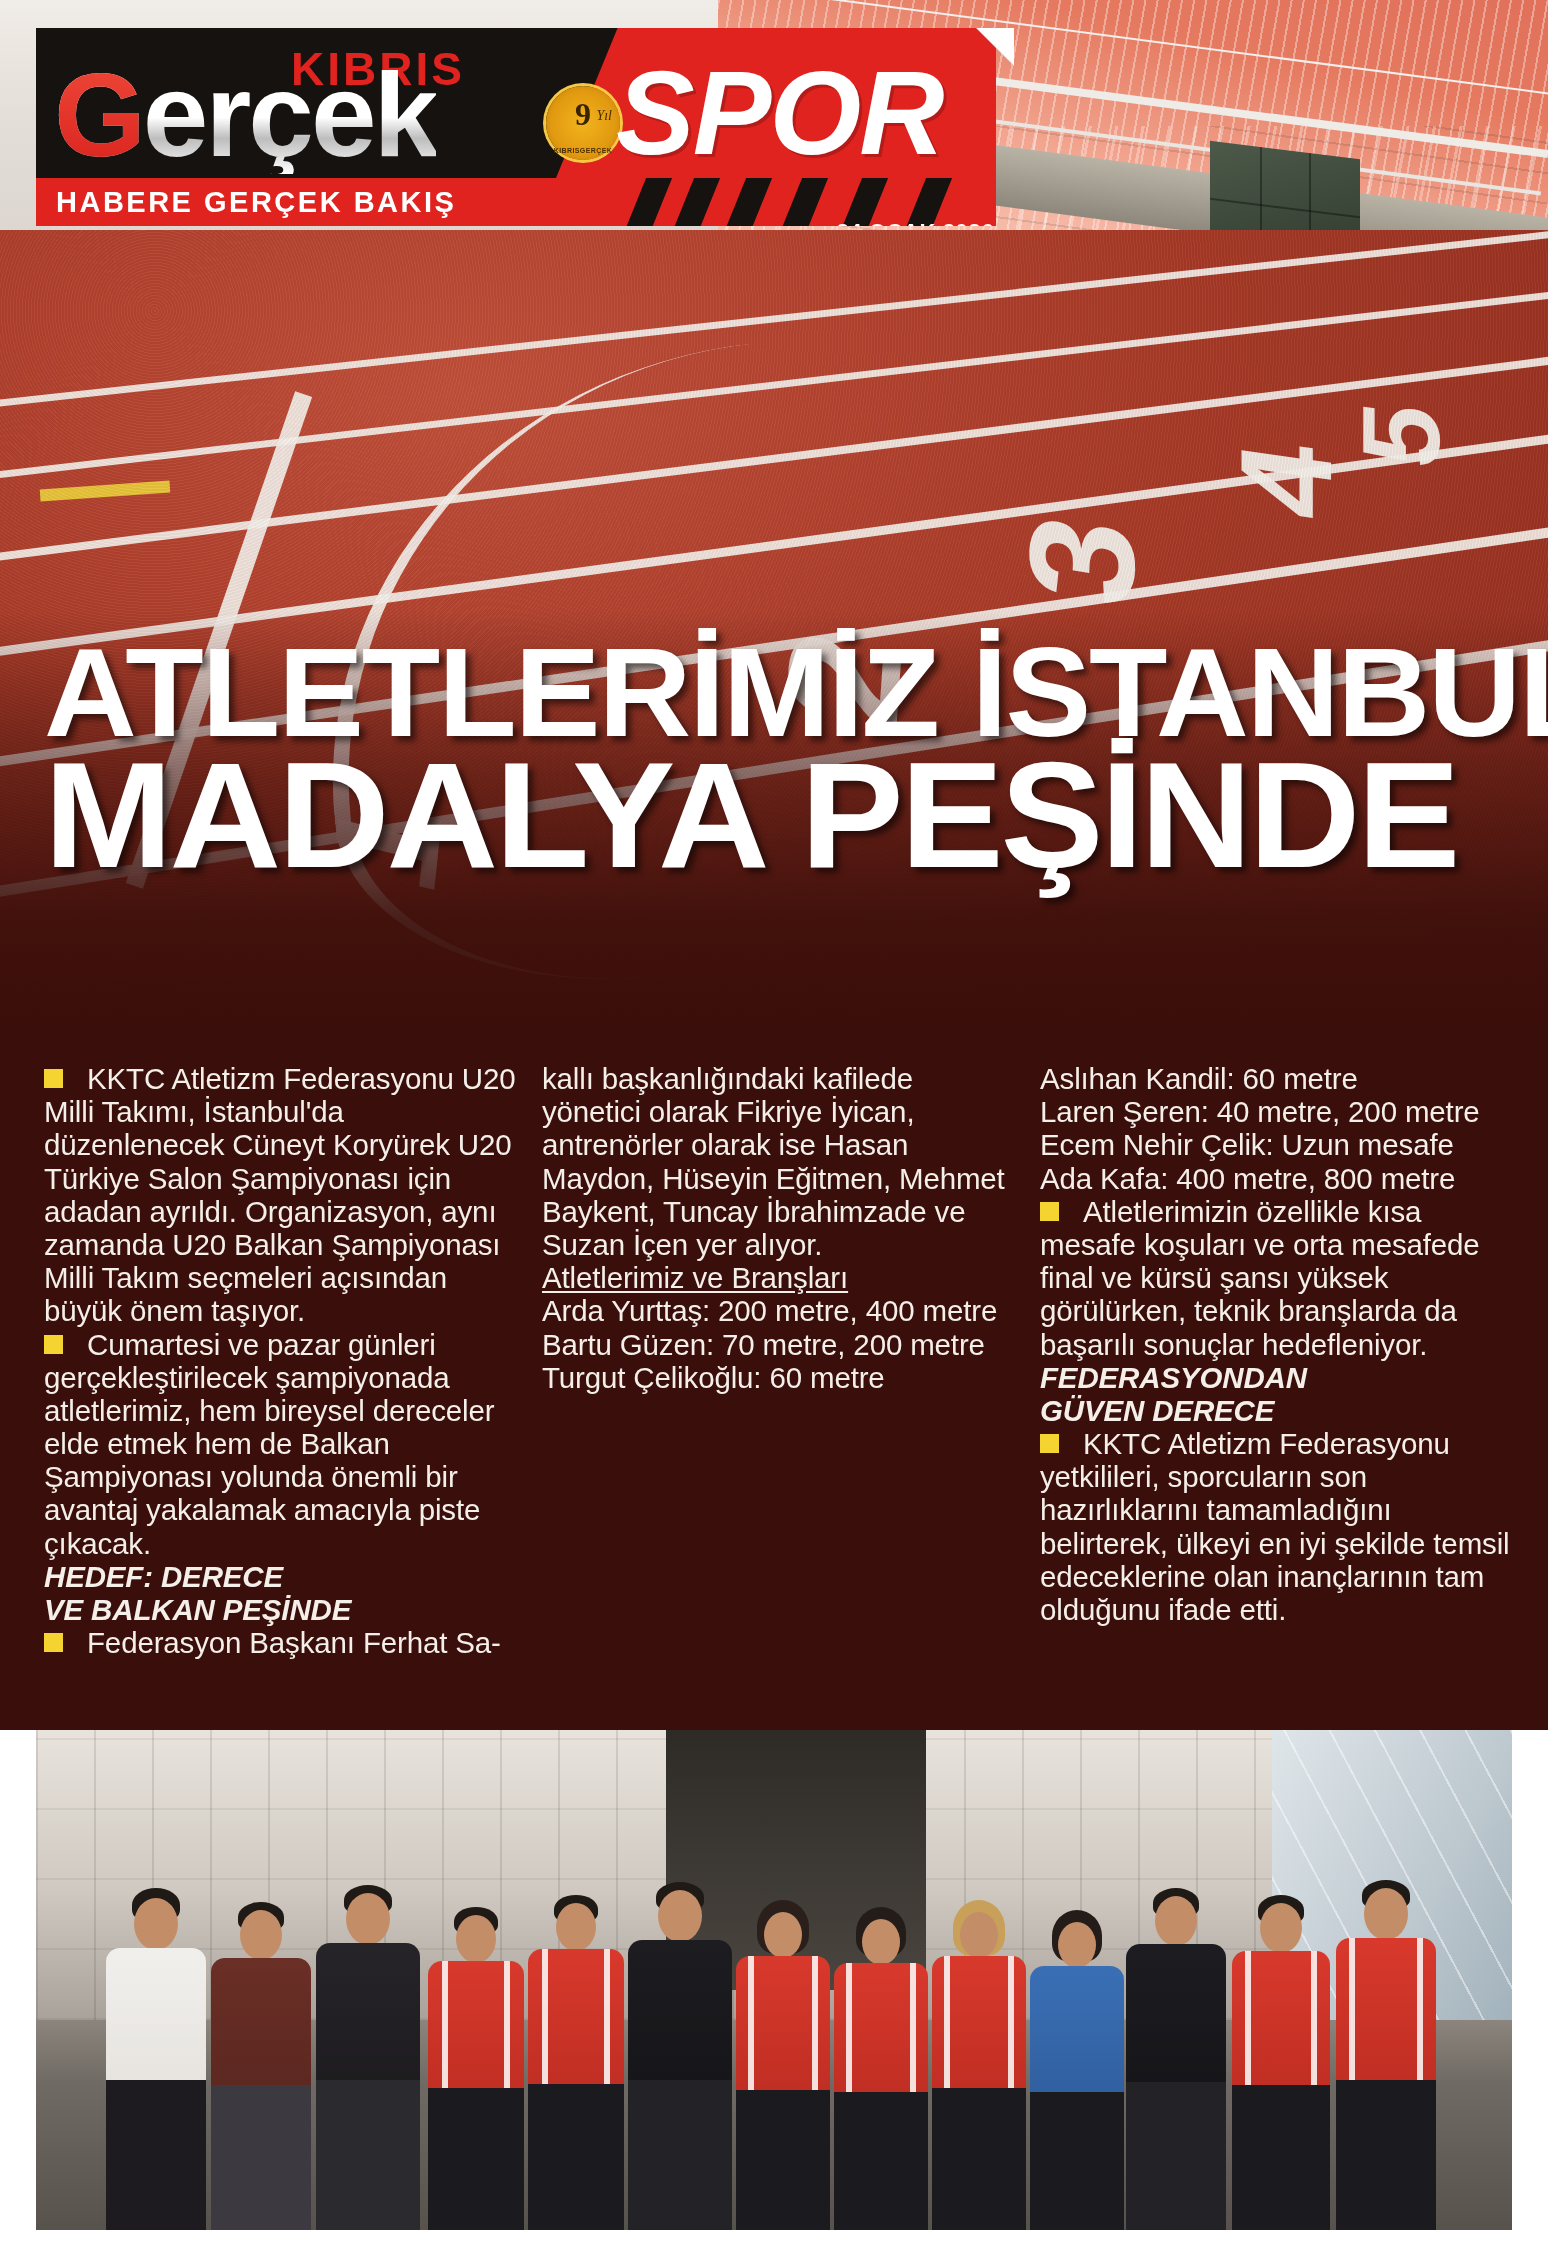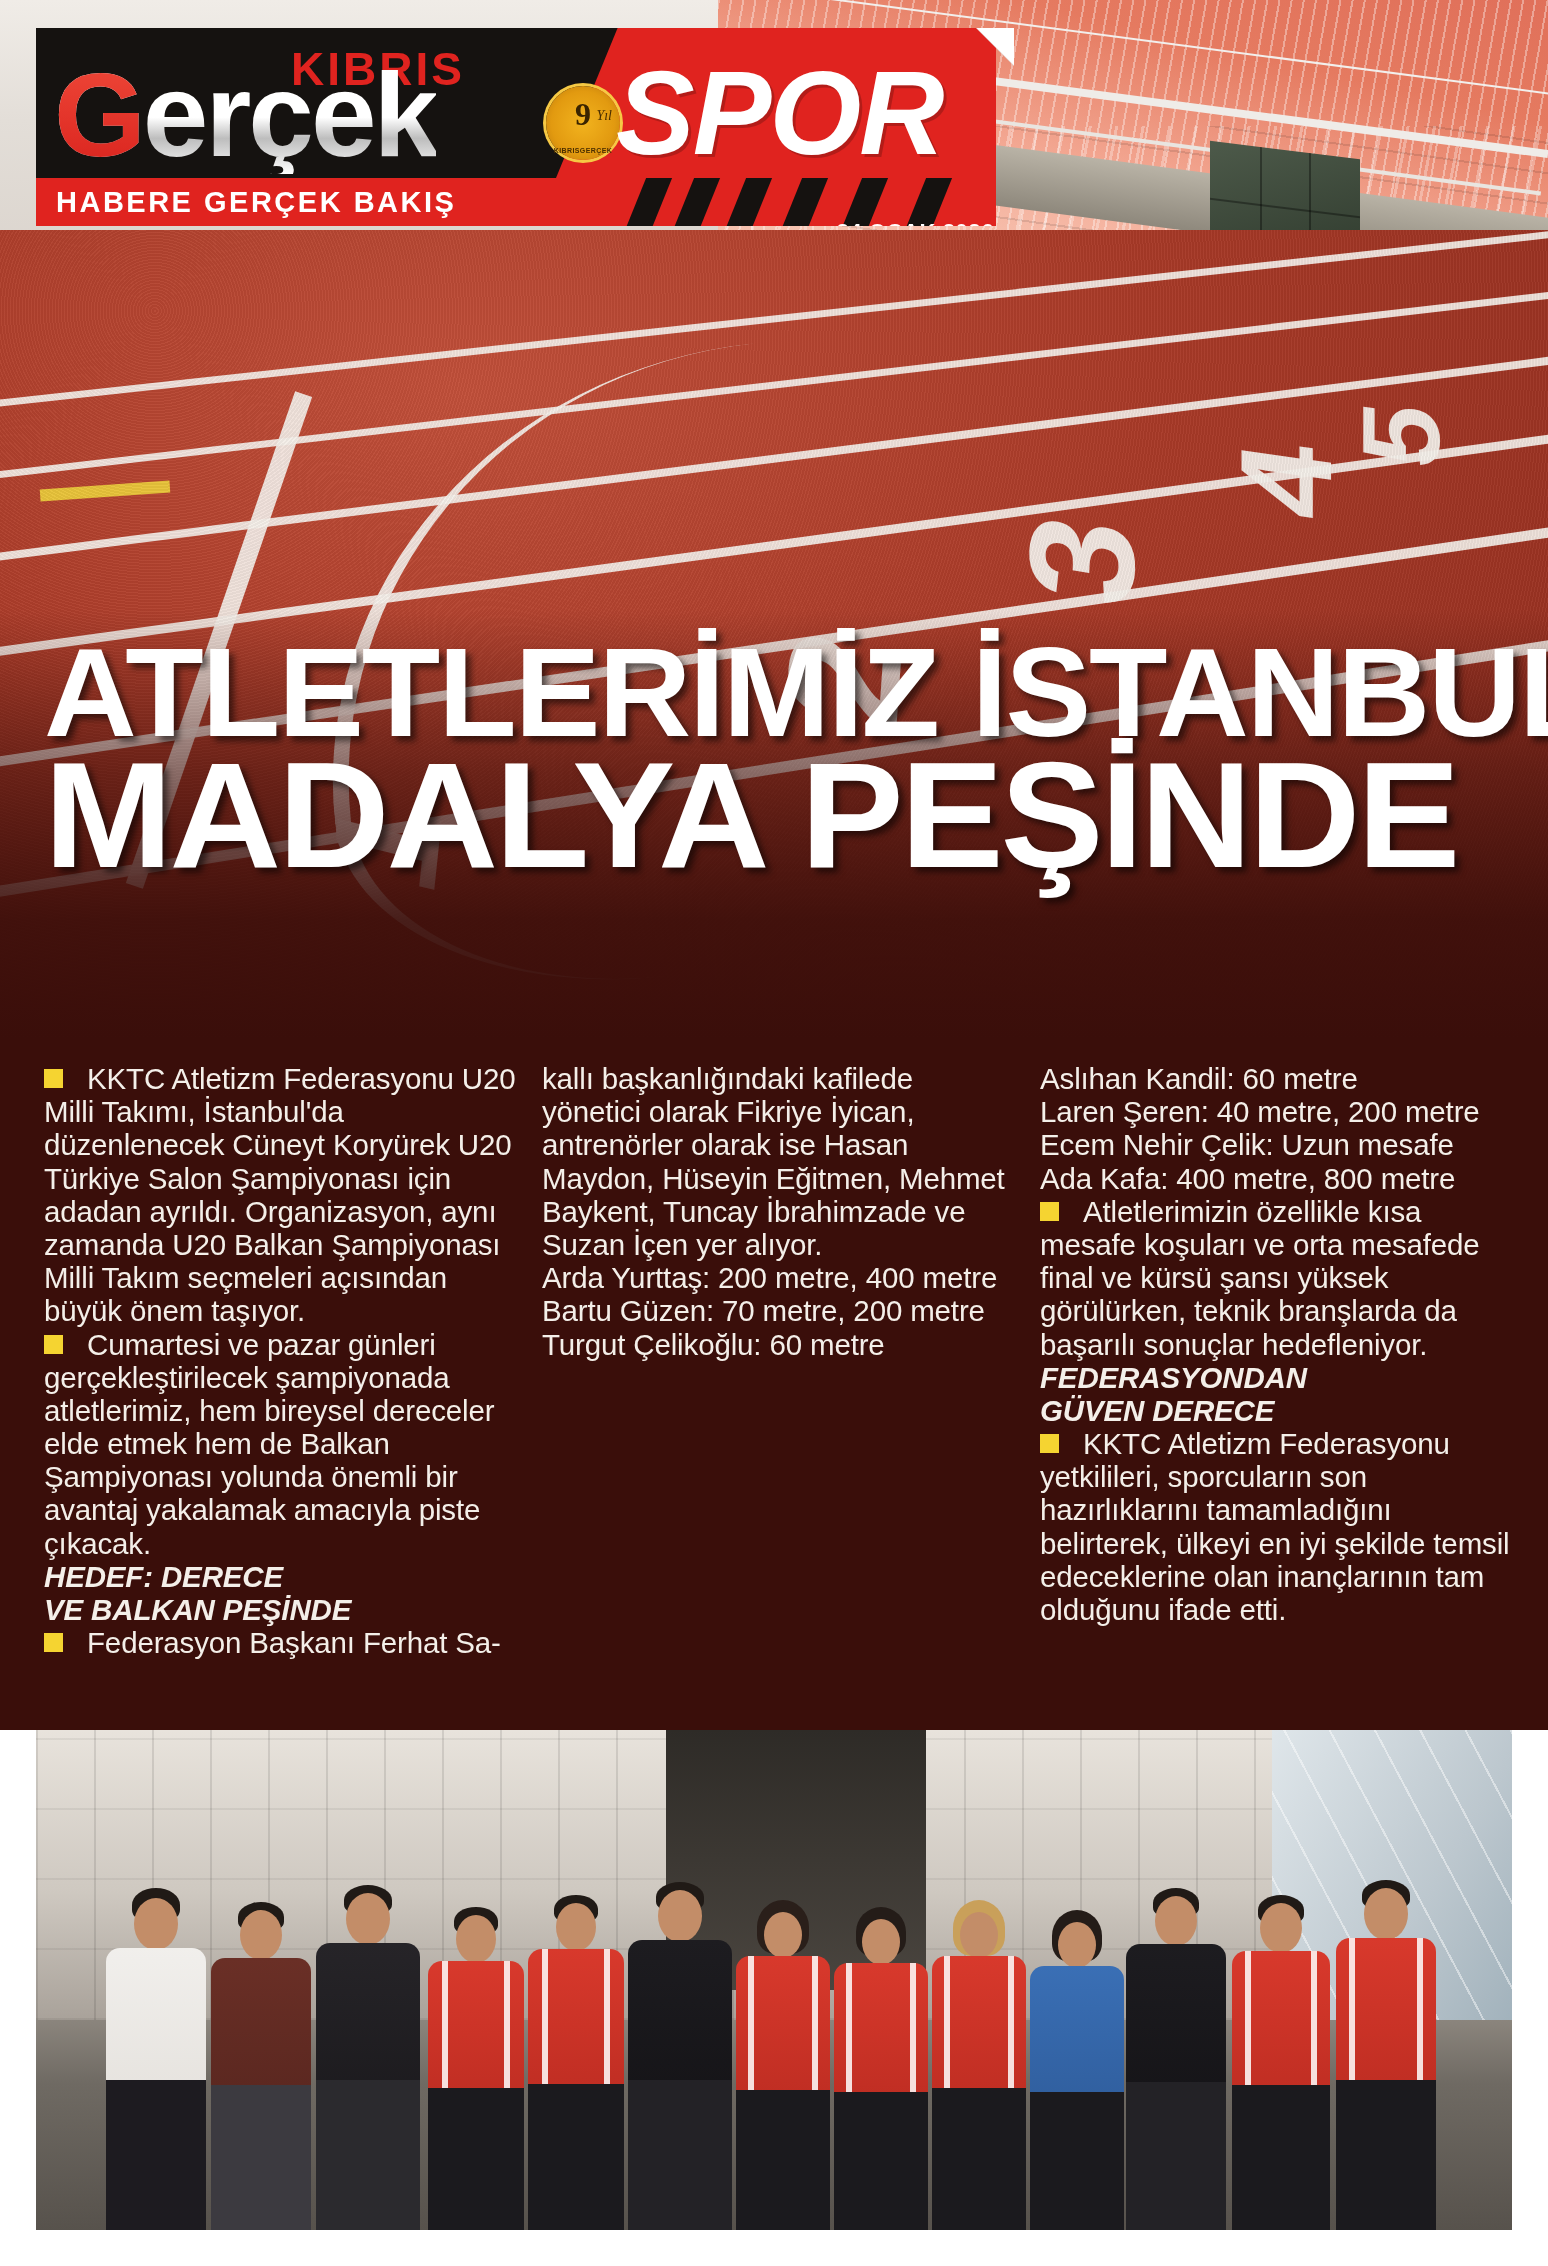--- a/index.html
+++ b/index.html
@@ -381,20 +381,21 @@
         <p class="para"><span class="bullet"></span><span>Cumartesi ve pazar günleri gerçekleştirilecek şampiyonada atletlerimiz, hem bireysel dereceler elde etmek hem de Balkan Şampiyonası yolunda önemli bir avantaj yakalamak amacıyla piste çıkacak.</span></p>
         <div class="subhead">
           <div>HEDEF: DERECE</div>
           <div>VE BALKAN PEŞİNDE</div>
         </div>
         <p class="para"><span class="bullet"></span><span>Federasyon Başkanı Ferhat Sa-</span></p>
       </div>
 
       <div class="col">
         <p class="para"><span>kallı başkanlığındaki kafilede yönetici olarak Fikriye İyican, antrenörler olarak ise Hasan Maydon, Hüseyin Eğitmen, Mehmet Baykent, Tuncay İbrahimzade ve Suzan İçen yer alıyor.</span></p>
+        <div class="listhead">Atletlerimiz ve Branşları</div>
         <div class="athlete">Arda Yurttaş: 200 metre, 400 metre</div>
         <div class="athlete">Bartu Güzen: 70 metre, 200 metre</div>
         <div class="athlete">Turgut Çelikoğlu: 60 metre</div>
       </div>
 
       <div class="col">
         <div class="athlete">Aslıhan Kandil: 60 metre</div>
         <div class="athlete">Laren Şeren: 40 metre, 200 metre</div>
         <div class="athlete">Ecem Nehir Çelik: Uzun mesafe</div>
         <div class="athlete">Ada Kafa: 400 metre, 800 metre</div>

